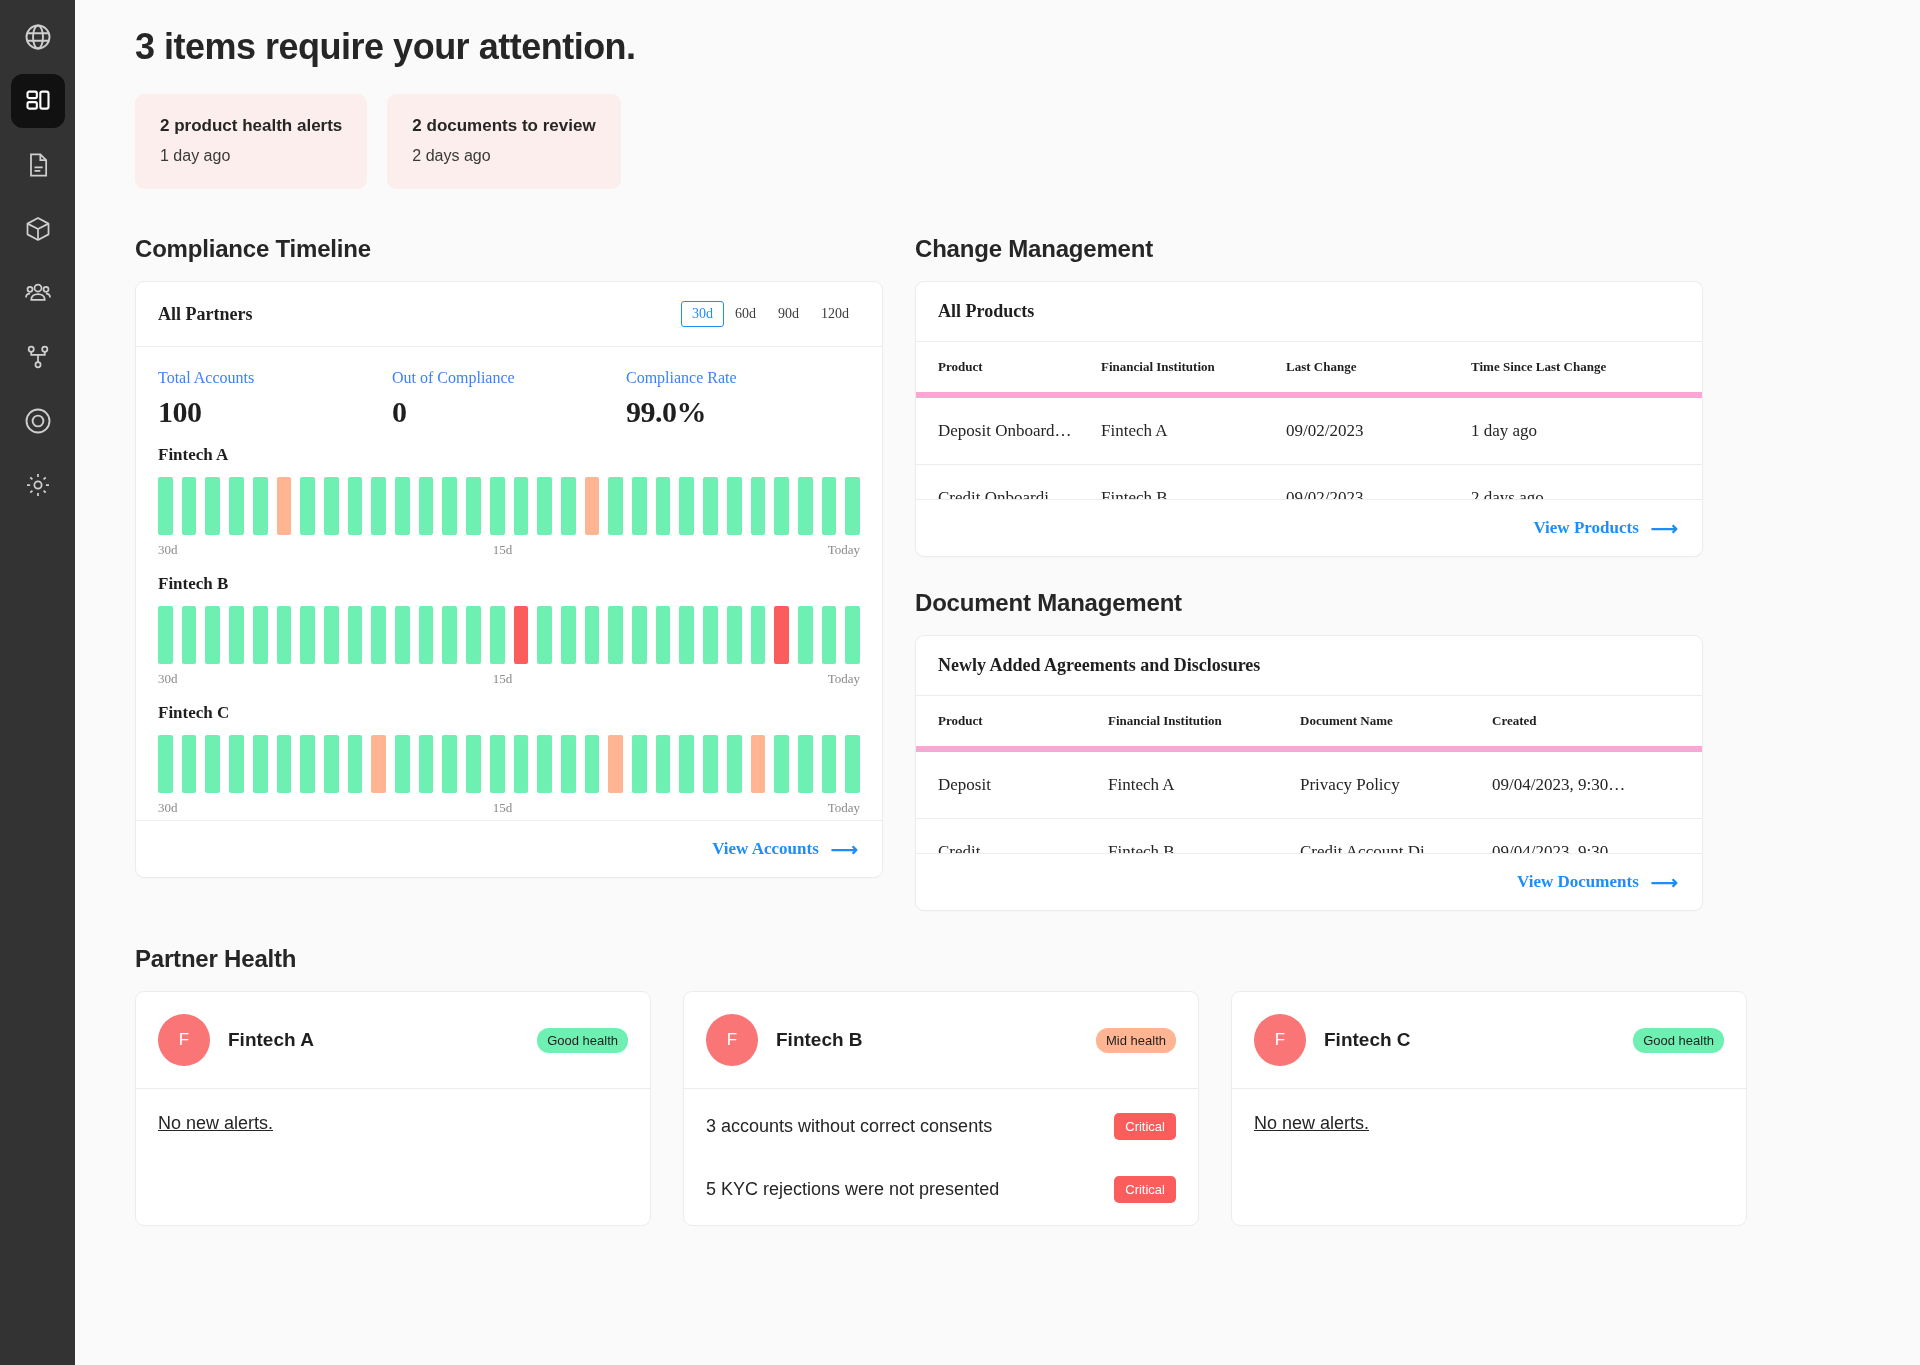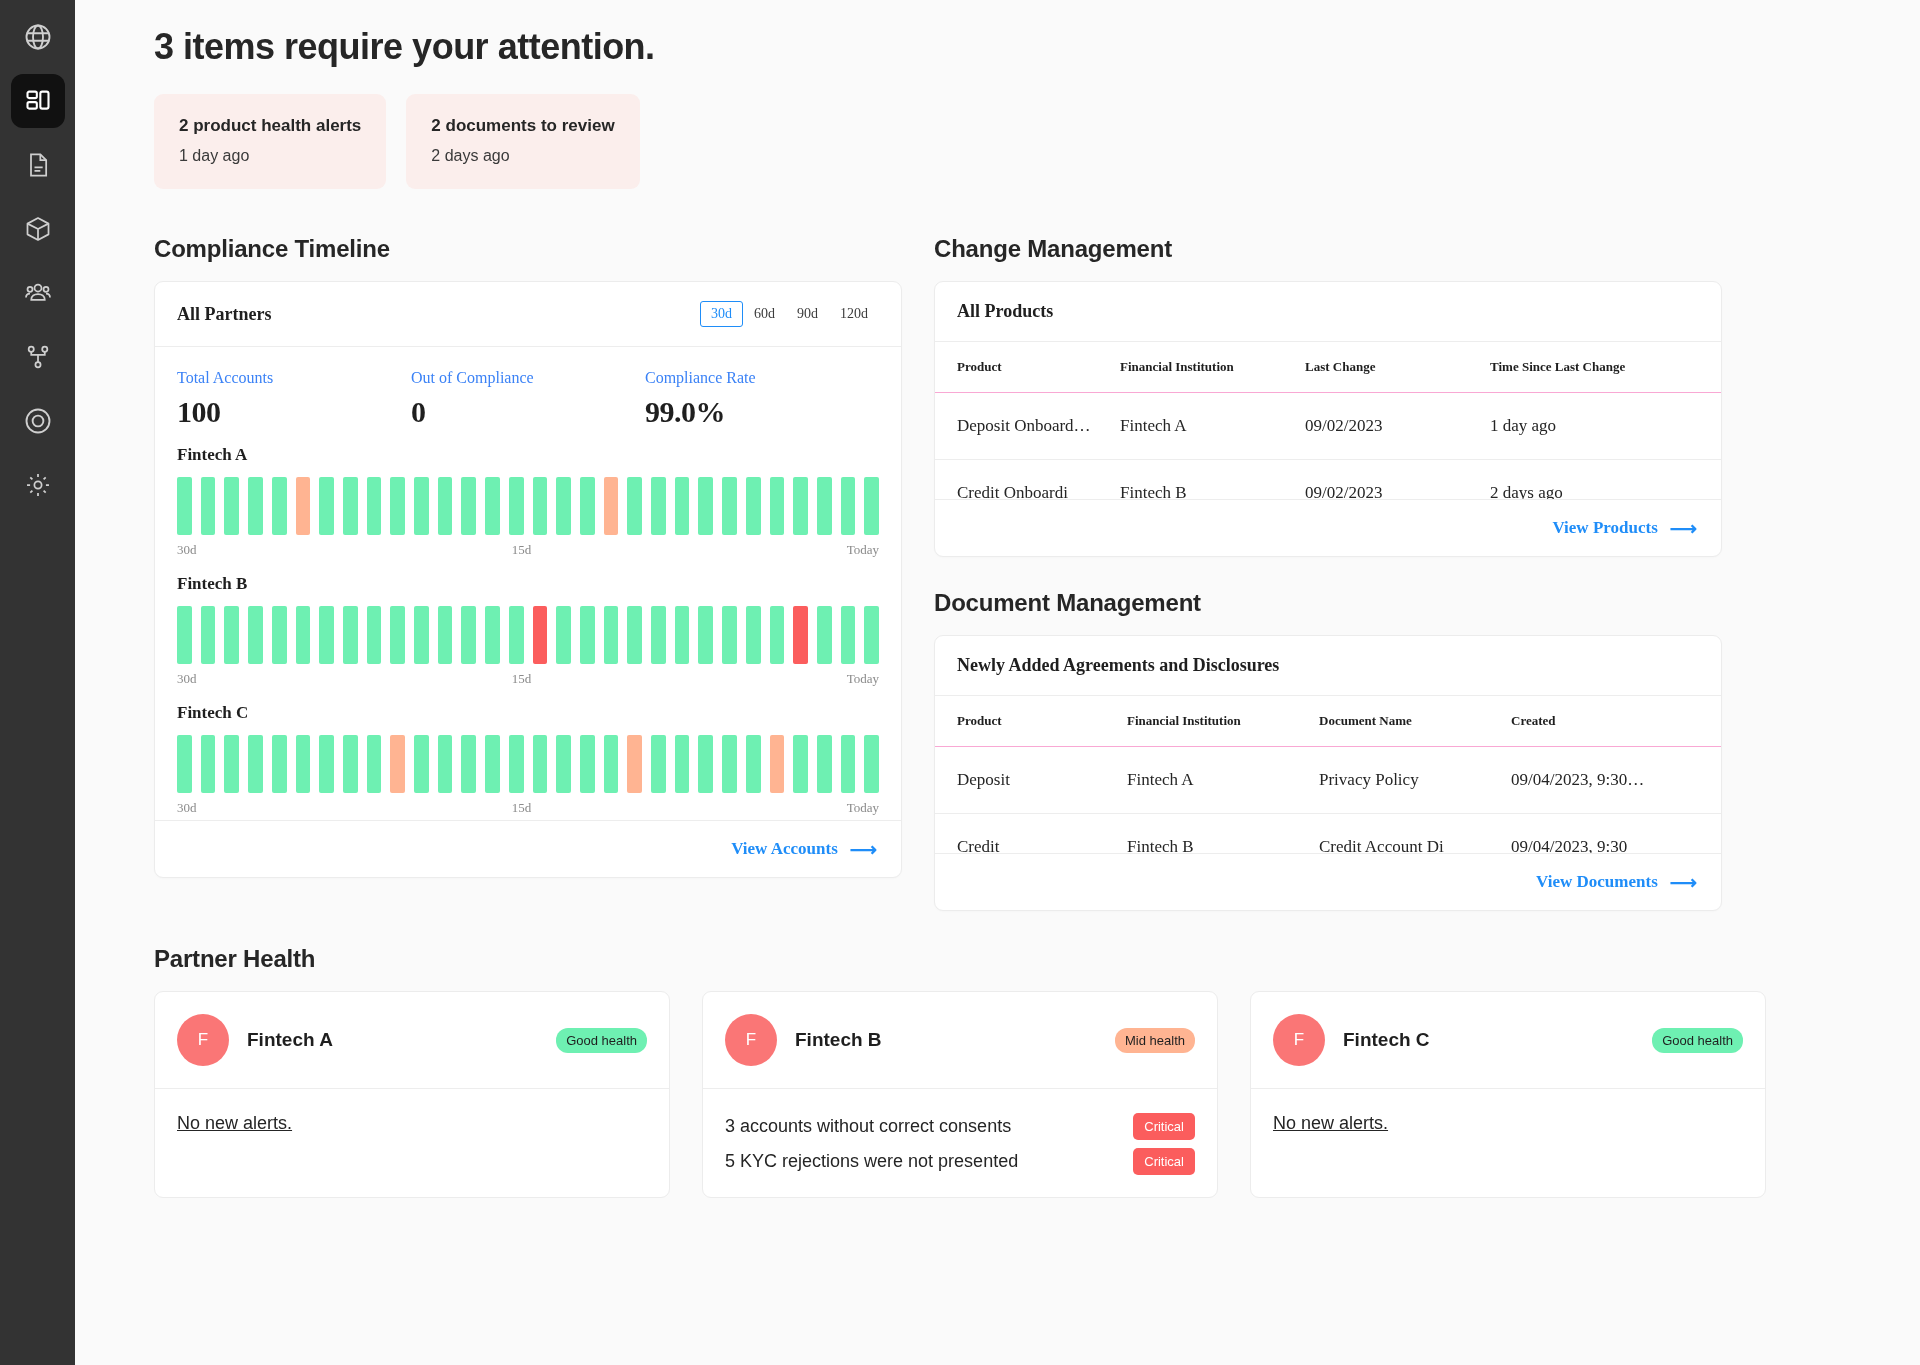--- a/index.html
+++ b/index.html
@@ -25,21 +25,21 @@
     border-radius: 12px;
     margin-bottom: 10px;
     cursor: pointer;
   }
   .nav-item.active { background: #111111; }
   .nav-item svg { display: block; }
 
   
   .main {
     flex: 1 1 auto;
-    padding: 26px 60px 0 79px;
+    padding: 26px 60px 0 60px;
     overflow: hidden;
     position: relative;
   }
 
   h1.page-title {
     font-size: 36px; font-weight: 700; letter-spacing: -0.5px;
     color: #262626;
     margin-bottom: 26px;
   }
 
@@ -119,21 +119,21 @@
     color: #1f8df8; font-size: 17px; font-weight: 700;
     display: inline-flex; align-items: center; gap: 12px;
     cursor: pointer; text-decoration: none;
   }
   .link .arrow { font-size: 19px; line-height: 1; }
 
   
   table.tbl { width: 100%; border-collapse: collapse; table-layout: fixed; }
   table.tbl th {
     text-align: left; font-size: 13px; font-weight: 700; color: #1f1f1f;
-    padding: 17px 0 17px 0; border-bottom: 1px solid #f9a8d4;
+    padding: 17px 0 17px 0; border-bottom: 6px solid #f9a8d4;
   }
   table.tbl td {
     font-size: 17px; color: #252525;
     padding: 23px 0 23px 0; border-bottom: 1px solid #ededed;
     white-space: nowrap; overflow: hidden; text-overflow: ellipsis;
   }
   table.tbl th:first-child, table.tbl td:first-child { padding-left: 22px; }
   .tbl-clip { max-height: 157px; overflow: hidden; }
 
   
@@ -159,21 +159,21 @@
   .pill {
     font-size: 13px; padding: 5px 10px; border-radius: 12px; white-space: nowrap;
     color: #1f1f1f;
   }
   .pill.good { background: #6ef0b2; }
   .pill.mid  { background: #ffb492; }
   .ph-body { padding: 24px 22px 22px 22px; }
   .ph-body .none { font-size: 18px; color: #252525; text-decoration: underline; }
   .alert-row {
     display: flex; align-items: center; justify-content: space-between;
-    margin-bottom: 8px;
+    margin-bottom: 36px;
   }
   .alert-row:last-child { margin-bottom: 0; }
   .alert-row .ar-text { font-size: 18px; color: #252525; }
   .badge-critical {
     background: #fb5d5d; color: #fff; font-size: 13px;
     padding: 6px 11px; border-radius: 5px;
   }
 </style>
 </head>
 <body>

